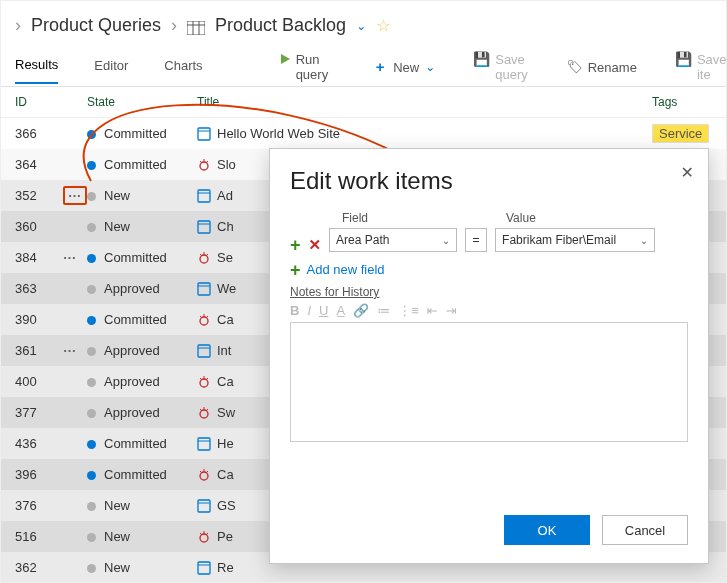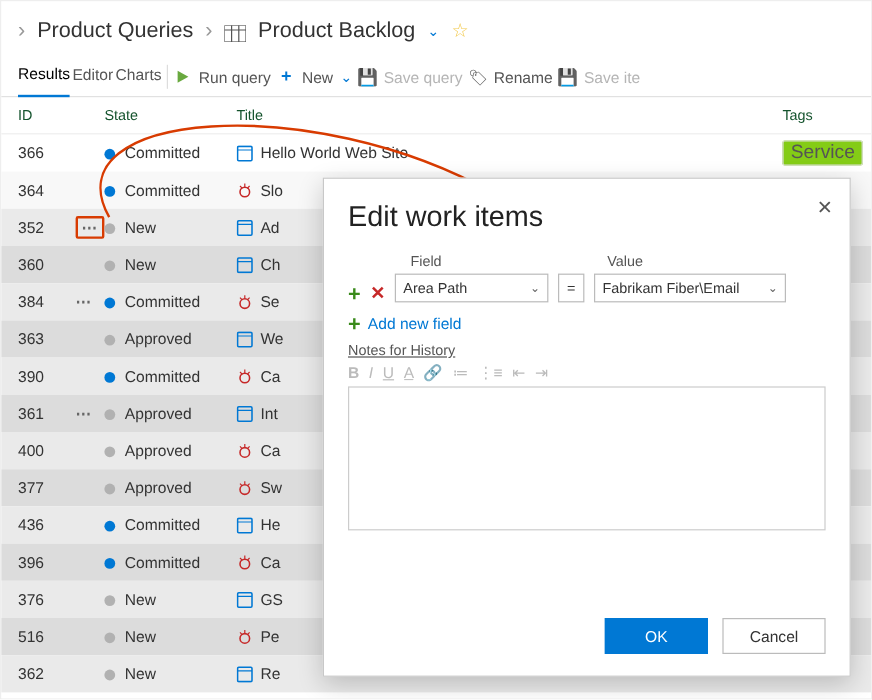--- a/index.html
+++ b/index.html
@@ -6,25 +6,25 @@
   html,body { margin:0; padding:0; font-family: "Segoe UI", Arial, sans-serif; font-size:13px; color:#333; background:#fff; }
   .app { width:727px; height:583px; position:relative; overflow:hidden; border:1px solid #eee;}
   
   .breadcrumb { display:flex; align-items:center; gap:10px; padding:14px 14px 6px 14px; font-size:18px; color:#333;}
   .breadcrumb .crumb { color:#333; }
   .breadcrumb .chev { color:#999; }
   .bc-icon { width:18px; height:14px; display:inline-block; vertical-align:middle; }
   .chev-down { font-size:12px; color:#0078d4; }
   .star { color:#f2c94c; font-size:16px;}
   
-  .tabs { display:flex; align-items:center; gap:2px; padding:6px 14px 0 14px; border-bottom:1px solid #e1e1e1; }
+  .tabs { display:flex; align-items:center; gap:36px; padding:6px 14px 0 14px; border-bottom:1px solid #e1e1e1; }
   .tab { padding:6px 0 10px 0; color:#555; cursor:pointer; }
   .tab.active { color:#000; border-bottom:2px solid #0078d4; margin-bottom:-1px;}
   .tdivider { width:1px; height:20px; background:#ddd; margin:0 2px;}
-  .tbtn { display:flex; align-items:center; gap:6px; color:#555; padding:4px 2px; cursor:pointer;}
+  .tbtn { display:flex; gap:6px; color:#555; padding:4px 2px; cursor:pointer;}
   .tbtn.disabled { color:#b5b5b5; cursor:default;}
   .tbtn .ico { width:14px; height:14px; display:inline-flex; align-items:center; justify-content:center;}
   .play { width:0;height:0;border-left:9px solid #69a93f;border-top:5px solid transparent;border-bottom:5px solid transparent;}
   .plus-blue { color:#0078d4; font-weight:bold; font-size:15px; line-height:14px;}
   .save-ico { color:#b5b5b5; font-size:14px;}
   .rename-ico { font-size:13px; color:#555;}
   
   .grid { width:100%; }
   .grid-header { display:flex; padding:8px 14px; color:#14532d; font-size:12px; border-bottom:1px solid #eee;}
   .col-id { width:48px; flex:0 0 48px; }
@@ -35,21 +35,21 @@
   .row { display:flex; align-items:center; padding:5px 14px; height:31px; color:#333;}
   .row.alt { background:#f8f8f8;}
   .row.sel { background:#eaeaea;}
   .row.sel.h { background:#dcdcdc;}
   .state-dot { width:9px; height:9px; border-radius:50%; display:inline-block; margin-right:8px; vertical-align:middle;}
   .dot-blue { background:#0078d4;}
   .dot-grey { background:#b1b1b1;}
   .title-ico { width:14px; height:14px; display:inline-block; margin-right:6px; vertical-align:middle;}
   .ellip { color:#666; letter-spacing:1px; font-weight:bold; cursor:pointer; font-size:13px;}
   .ellip-box { border:2px solid #d83b01; border-radius:2px; padding:0 3px; line-height:14px;}
-  .tagchip { background:#84cc16; border:1px solid #ddd; padding:1px 6px; font-size:16px; border-radius:2px; color:#555;}
+  .tagchip { background:#fde047; border:1px solid #ddd; padding:1px 6px; font-size:13px; border-radius:2px; color:#555;}
   
   .dialog-backdrop { position:absolute; left:268px; top:147px; width:440px; height:416px; background:#fff; border:1px solid #c8c8c8; box-shadow:0 6px 20px rgba(0,0,0,.2); padding:18px 20px;}
   .dialog-title { font-size:24px; font-weight:300; color:#222; margin-bottom:16px;}
   .close-x { position:absolute; right:14px; top:14px; font-size:16px; color:#555; cursor:pointer;}
   .field-row { display:flex; align-items:flex-end; gap:8px; }
   .fld-lbls { display:flex; gap:8px; margin-left:52px; color:#555; font-size:12px; margin-bottom:3px;}
   .fld-lbls .l1 { width:128px;}
   .fld-lbls .l2 { width:20px;}
   .fld-lbls .l3 { width:160px;}
   .plus-green { color:#3a8a1b; font-size:18px; font-weight:bold; line-height:14px;}

